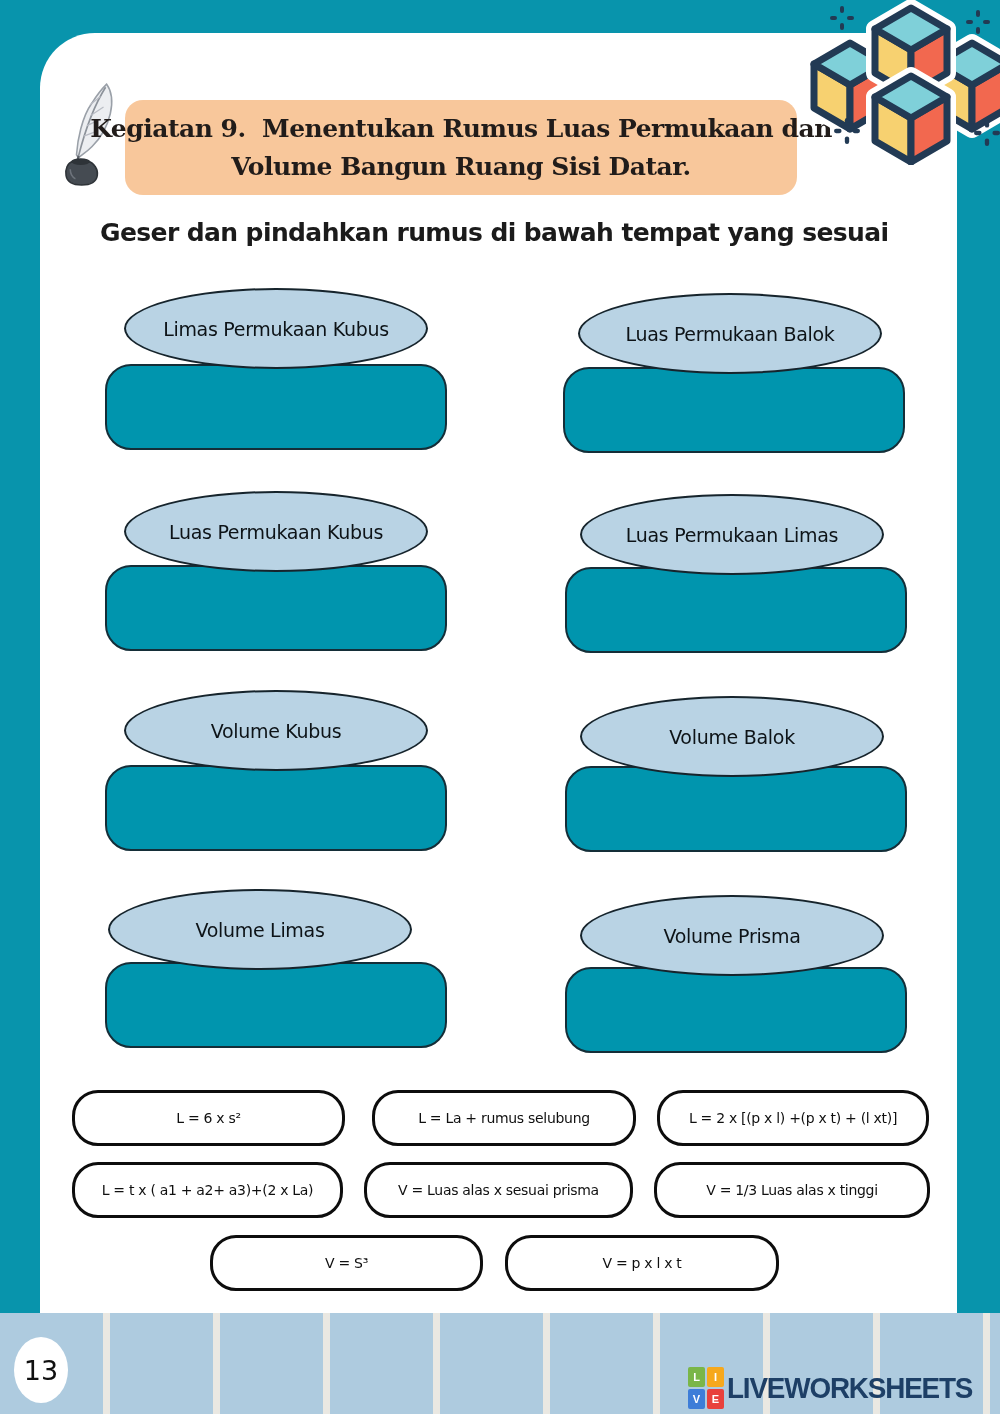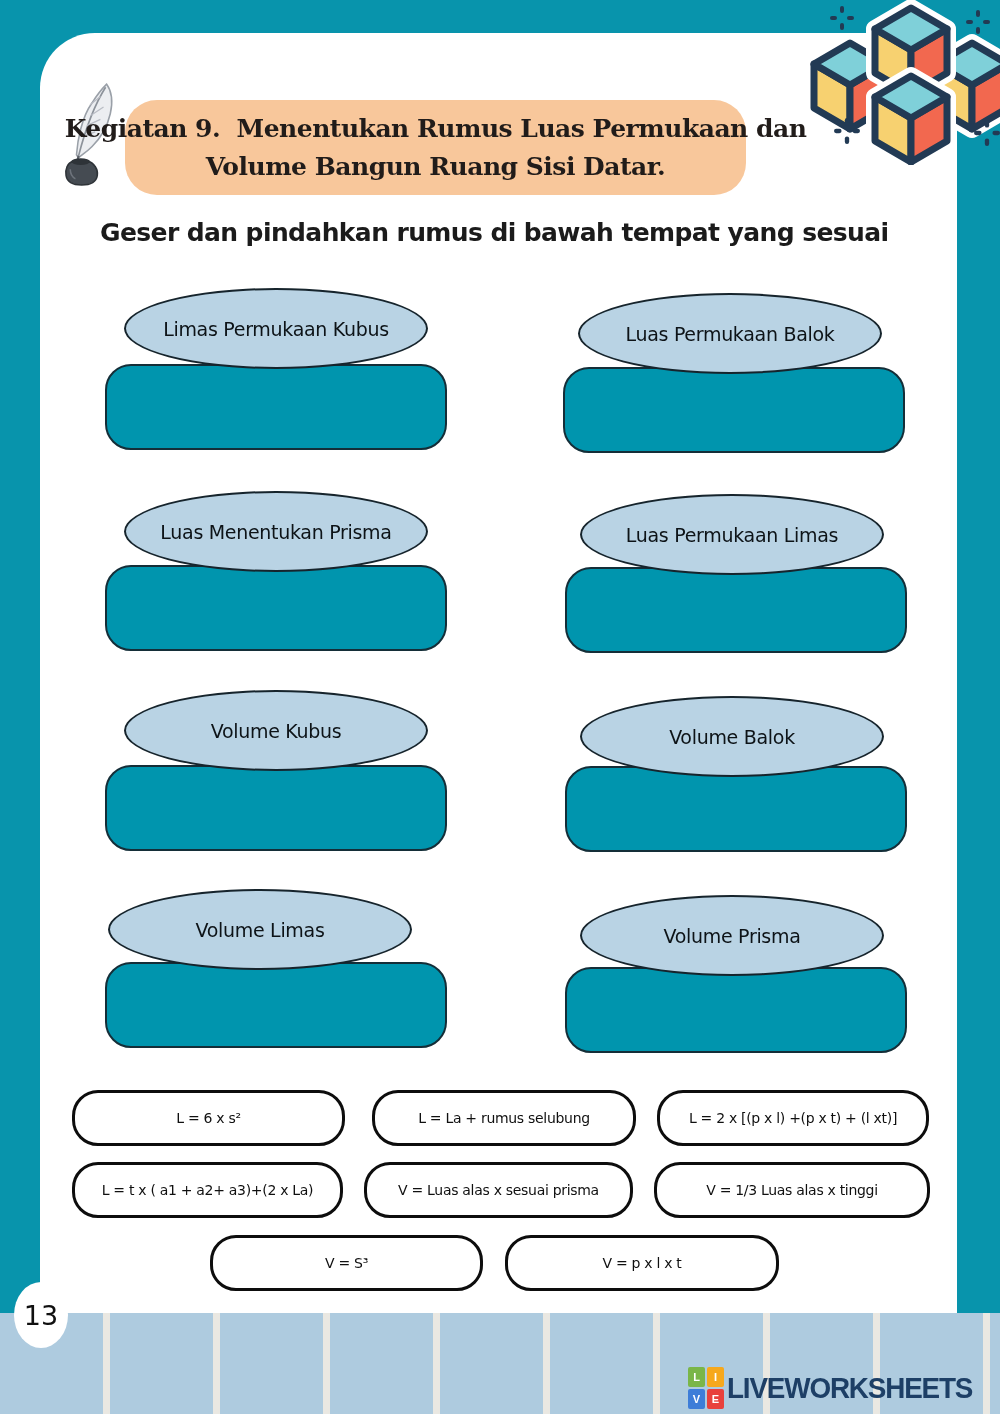--- a/index.html
+++ b/index.html
@@ -22,22 +22,22 @@
     position:relative;width:1000px;height:1414px;overflow:hidden;
     background:#ffffff;font-family:"DejaVu Sans",sans-serif;
   }
   .frame{position:absolute;left:0;top:0;width:1000px;height:1313px;background:var(--frame-teal);}
   .content{
     position:absolute;left:40px;top:33px;width:917px;height:1280px;background:#ffffff;
     border-radius:55px 48px 0 0;
   }
   
   .title-box{
-    position:absolute;left:125px;top:100px;width:621px;height:95px;
-    background:var(--header-peach);border-radius:32px;
+    position:absolute;left:125px;top:100px;width:672px;height:95px;
+    background:var(--header-peach);border-radius:18px;
     display:flex;flex-direction:column;justify-content:center;align-items:center;
   }
   .title-line{
     font-family:"DejaVu Serif","Liberation Serif",serif;font-weight:700;
     font-size:25px;line-height:38px;color:#211c1a;white-space:pre;letter-spacing:-0.5px;
   }
   .quill{position:absolute;left:58px;top:82px;width:64px;height:104px;}
   .instruction{
     position:absolute;left:100px;top:218px;width:820px;
     font-size:25px;font-weight:600;color:var(--ink-black);letter-spacing:-0.6px;white-space:pre;
@@ -59,21 +59,21 @@
     display:flex;align-items:center;justify-content:center;z-index:4;
     font-size:14px;font-weight:500;color:#101010;letter-spacing:-0.3px;white-space:nowrap;
     box-sizing:border-box;
   }
   
   .tiles{
     position:absolute;left:0;top:1313px;width:1000px;height:101px;
     background:repeating-linear-gradient(90deg,var(--tile-blue) 0 103px,var(--tile-gap) 103px 110px);
   }
   .page-circle{
-    position:absolute;left:14px;top:1282px;width:54px;height:66px;border-radius:50%;
+    position:absolute;left:14px;top:1337px;width:54px;height:66px;border-radius:50%;
     background:#ffffff;display:flex;align-items:center;justify-content:center;
     font-size:27px;color:#101010;z-index:6;
   }
   .logo{position:absolute;left:688px;top:1367px;display:flex;align-items:center;z-index:6;}
   .logo-grid{display:grid;grid-template-columns:17px 17px;grid-template-rows:20px 20px;gap:2px;margin-right:3px;}
   .logo-cell{display:flex;align-items:center;justify-content:center;color:#ffffff;
     font-size:11px;font-weight:700;border-radius:2px;font-family:"Liberation Sans",sans-serif;}
   .lc-0{background:#7ab648;} .lc-1{background:#f6a81c;} .lc-2{background:#3d7dd8;} .lc-3{background:#e8413c;}
   .brand{
     font-family:"Liberation Sans",sans-serif;font-weight:800;font-size:29px;
@@ -107,21 +107,21 @@
   </div>
 
   <div class="instruction">Geser dan pindahkan rumus di bawah tempat yang sesuai</div>
 
   <div class="ellipse" style="left:124px;top:288px;">Limas Permukaan Kubus</div>
   <div class="dropzone" style="left:105px;top:364px;"></div>
 
   <div class="ellipse" style="left:578px;top:293px;">Luas Permukaan Balok</div>
   <div class="dropzone" style="left:563px;top:367px;"></div>
 
-  <div class="ellipse" style="left:124px;top:491px;">Luas Menentukan Prisma</div>
+  <div class="ellipse" style="left:124px;top:491px;">Luas Permukaan Kubus</div>
   <div class="dropzone" style="left:105px;top:565px;"></div>
 
   <div class="ellipse" style="left:580px;top:494px;">Luas Permukaan Limas</div>
   <div class="dropzone" style="left:565px;top:567px;"></div>
 
   <div class="ellipse" style="left:124px;top:690px;">Volume Kubus</div>
   <div class="dropzone" style="left:105px;top:765px;"></div>
 
   <div class="ellipse" style="left:580px;top:696px;">Volume Balok</div>
   <div class="dropzone" style="left:565px;top:766px;"></div>

